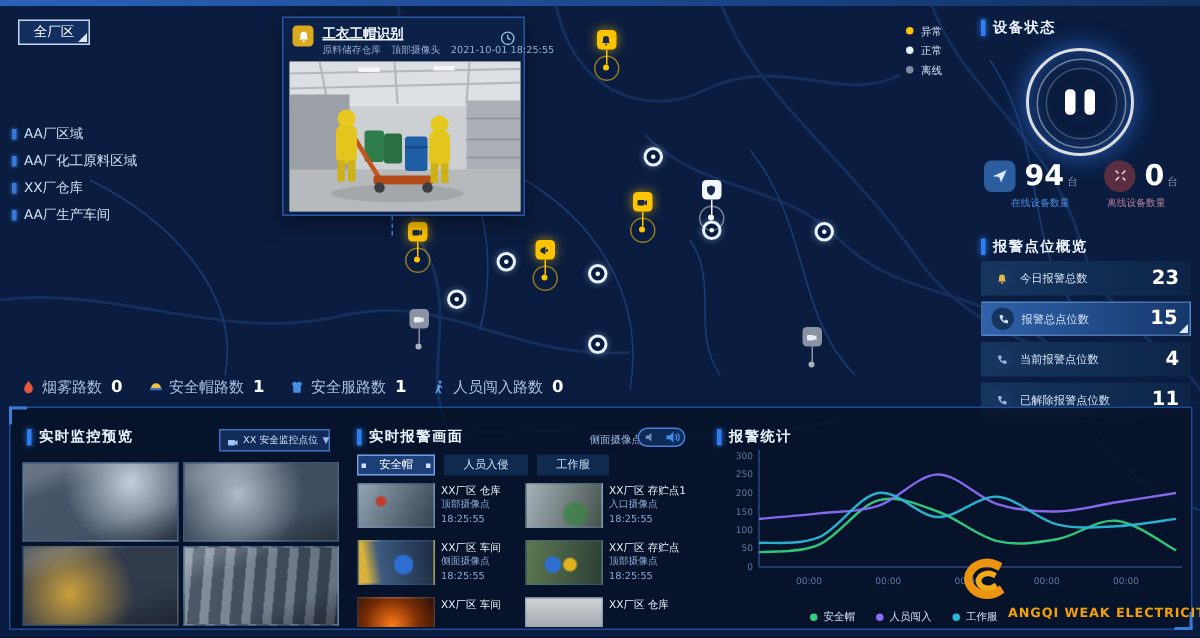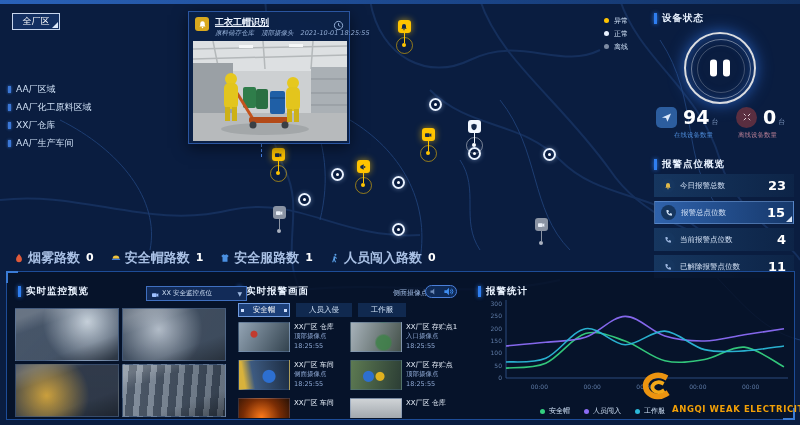--- a/index.html
+++ b/index.html
@@ -20,21 +20,21 @@
   .side-item .bullet { width:3px; height:7px; background:#3b77d6; box-shadow:0 0 3px #3b77d6; }
   .side-item .lbl { font-size:9px; color:#cfe0f5; white-space:nowrap; }
 
   
   .popup { position:absolute; left:188px; top:11px; width:162px; height:133px; z-index:6;
       background:rgba(11,33,72,.96); border:1px solid #2a55a0; box-shadow:0 4px 14px rgba(0,0,0,.5); }
   .popup-head { position:relative; height:29px; }
   .alarm-badge { position:absolute; left:6px; top:5px; width:14px; height:14px; border-radius:3px;
       background:#d9a91e; display:flex; align-items:center; justify-content:center; }
   .popup-title { position:absolute; left:26px; top:4px; font-size:9px; font-weight:bold; color:#eef5ff;text-decoration:underline; }
-  .popup-sub { position:absolute; left:26px; top:17px; font-size:6.5px; color:#93aed6; white-space:nowrap;font-style:italic; }
+  .popup-sub { position:absolute; left:26px; top:17px; font-size:6.5px; color:#93aed6; white-space:nowrap; }
   .popup-sub span { margin-right:7px; }
   .clock-btn { position:absolute; right:5px; top:4px; width:11px; height:11px; }
   .popup-photo { position:absolute; left:4px; top:29px; width:154px; height:100px; background:#c9ccce; overflow:hidden; }
   .popup-connector { position:absolute; left:261px; top:144px; height:13px; width:0;
       border-left:1px dashed #4a86e8; z-index:5; }
 
   
   .pin { position:absolute; width:16px; display:flex; flex-direction:column; align-items:center; z-index:2; cursor:pointer; }
   .pin-head { width:13px; height:13px; border-radius:3px; display:flex; align-items:center; justify-content:center; }
   .pin-yellow .pin-head { background:#ffc400; box-shadow:0 0 7px rgba(255,196,0,.65); }
@@ -89,32 +89,32 @@
       display:flex; align-items:center; justify-content:center; }
   .ov-row .lbl { font-size:7.5px; color:#d6e4f8; margin-left:5px; white-space:nowrap; }
   .ov-row .val { margin-left:auto; margin-right:8px; font-size:13px; font-weight:bold; color:#fff; }
   .ov-row.active { background:linear-gradient(90deg,#2f62ab,#16386b); border:1px solid rgba(160,200,255,.35); }
   .ov-row.active::after { content:""; position:absolute; right:1px; bottom:1px;
       border-left:6px solid transparent; border-bottom:6px solid #dce7f7; }
 
   
   .status-bar { position:absolute; left:14px; top:248px; display:flex; gap:17px; z-index:3; }
   .sb-item { display:flex; align-items:center; gap:4px; }
-  .sb-item .lbl { font-size:13px; color:#a9c0e4; white-space:nowrap;font-weight:bold; }
+  .sb-item .lbl { font-size:10px; color:#a9c0e4; white-space:nowrap; }
   .sb-item .val { font-size:11px; font-weight:bold; color:#fff; margin-left:2px; }
 
   
   .bottom-wrap { position:absolute; left:6px; top:271px; width:789px; height:149px; z-index:4;
       background:rgba(6,17,38,.82); border:1px solid #1d4c97; }
   .bottom-wrap::before { content:""; position:absolute; left:-1px; top:-1px; width:10px; height:10px;
       border-left:2px solid #3a7bd5; border-top:2px solid #3a7bd5; }
   .bottom-wrap::after { content:""; position:absolute; right:-1px; bottom:-1px; width:10px; height:10px;
       border-right:2px solid #3a7bd5; border-bottom:2px solid #3a7bd5; }
 
-  .dropdown { position:absolute; left:146px; top:286px; width:101px; height:15px; z-index:5; cursor:pointer;
+  .dropdown { position:absolute; left:146px; top:286px; width:74px; height:15px; z-index:5; cursor:pointer;
       border:1px solid #3f6fc0; background:#122b58; display:flex; align-items:center; gap:3px; padding:0 4px; }
   .dropdown .txt { font-size:6.5px; color:#cfe0f5; white-space:nowrap; flex:1; }
   .dropdown .caret { font-size:6px; color:#9db8e0; }
 
   .thumb-grid { position:absolute; left:15px; top:308px; width:211px; height:110px; z-index:5;
       display:grid; grid-template-columns:104px 104px; grid-template-rows:53px 53px; gap:3px; }
   .vthumb { position:relative; overflow:hidden; cursor:pointer; border:1px solid rgba(70,110,170,.35); }
   .vt1 { background:radial-gradient(circle at 70% 25%, rgba(205,215,225,.95), rgba(70,85,105,.9) 55%),linear-gradient(135deg,#55606e,#1d2733); }
   .vt2 { background:radial-gradient(circle at 35% 40%, rgba(190,200,212,.9), rgba(64,78,96,.92) 60%),linear-gradient(115deg,#4c5866,#222b37); }
   .vt3 { background:radial-gradient(circle at 30% 60%, rgba(232,180,62,.85), rgba(48,58,74,.95) 55%),linear-gradient(#3a4554,#121924); }

